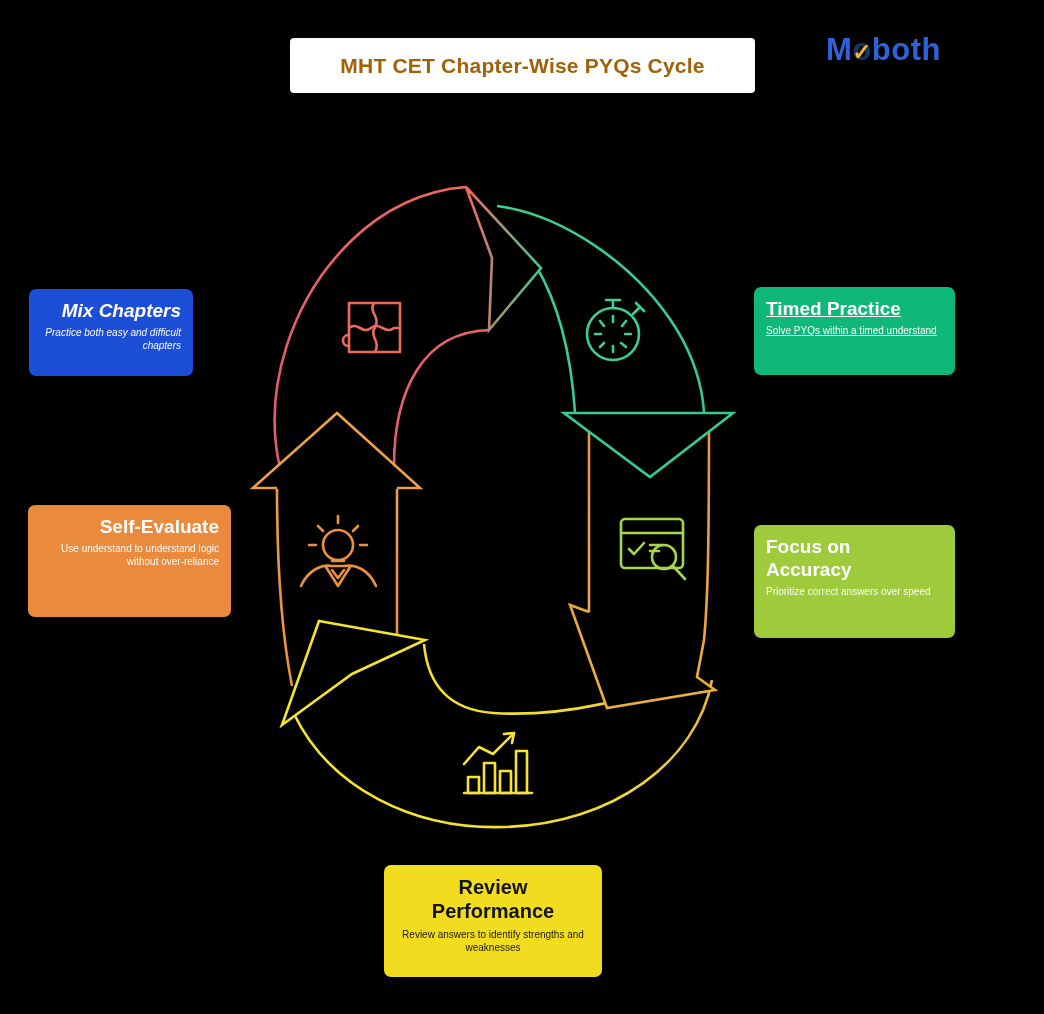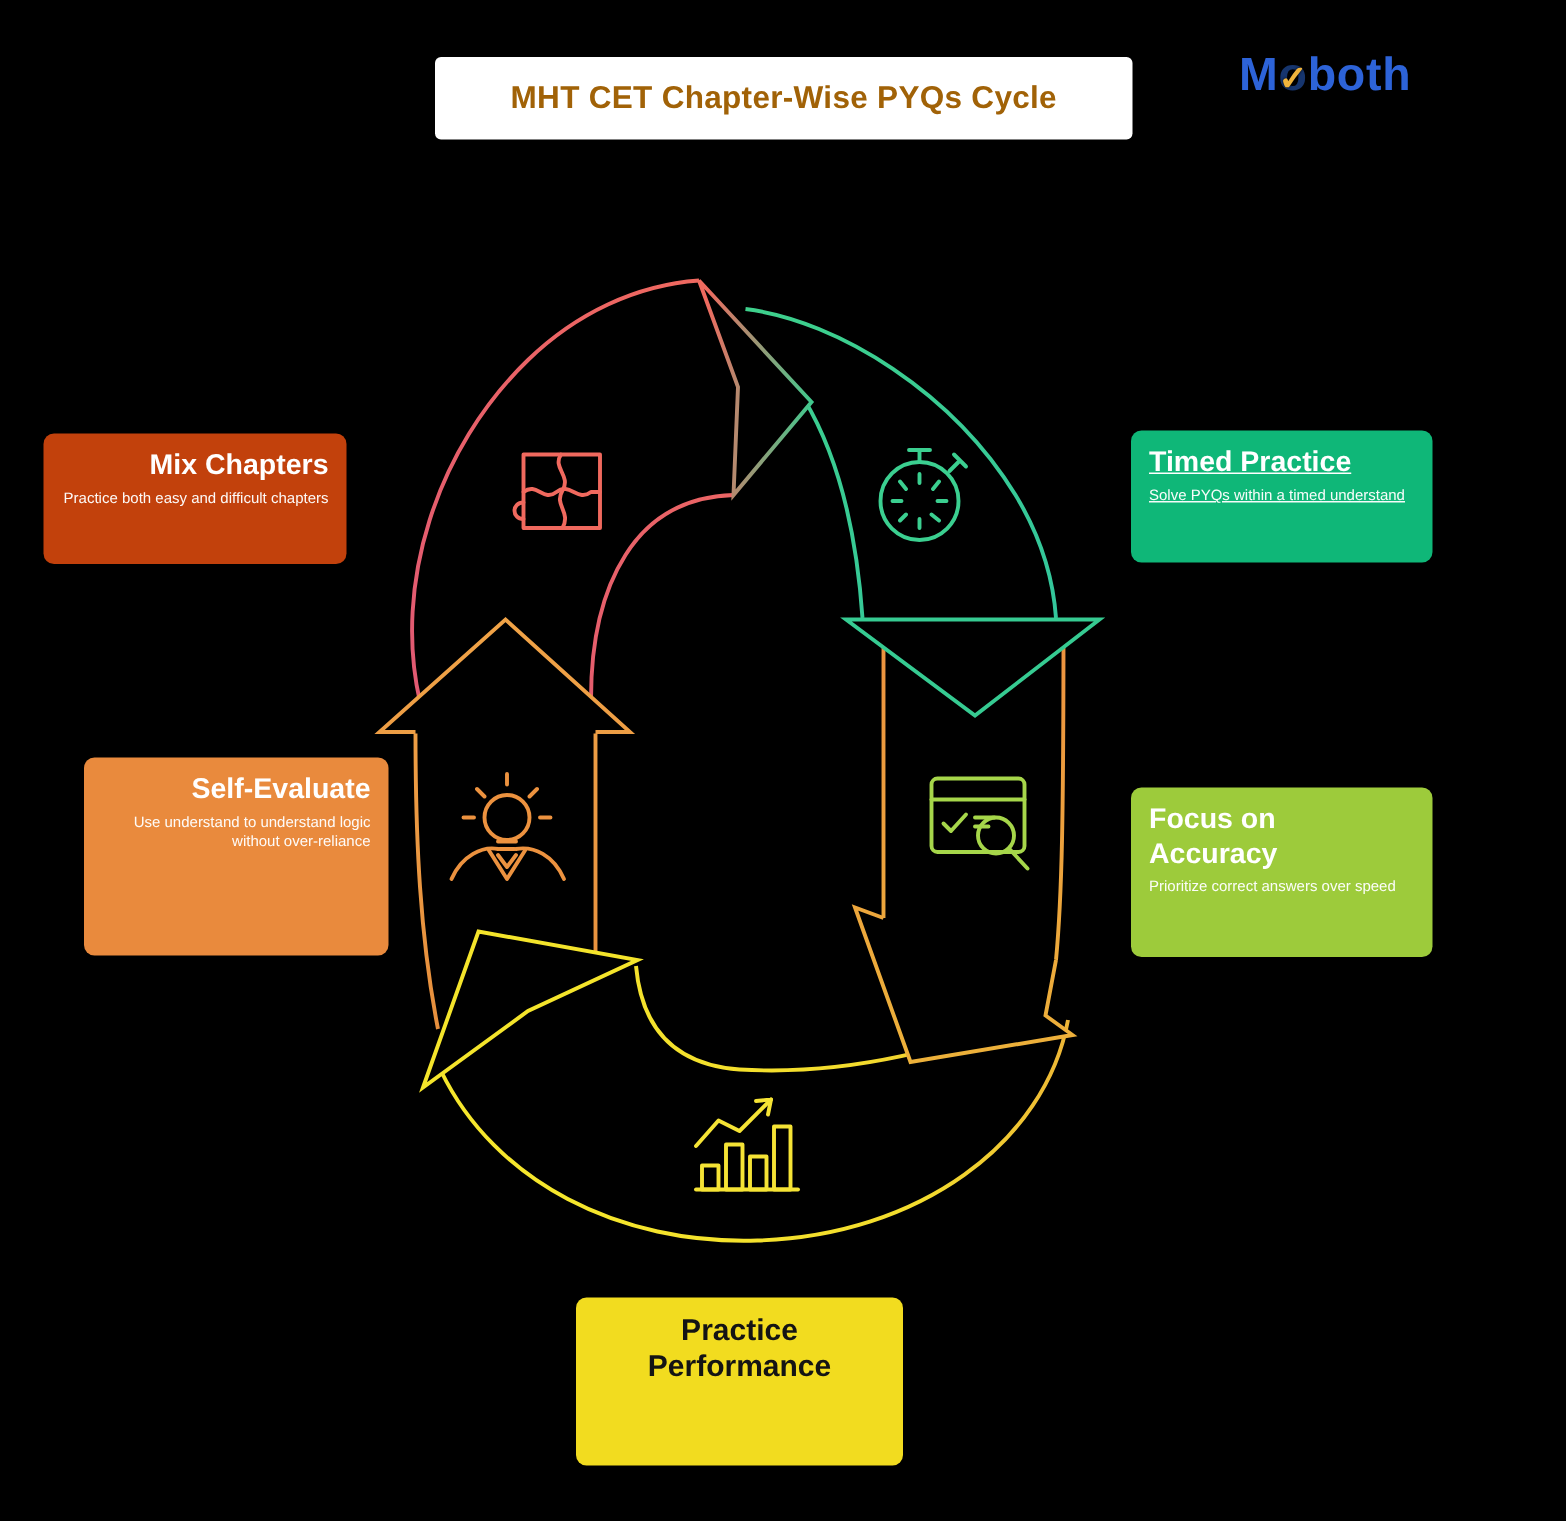--- a/index.html
+++ b/index.html
@@ -9,25 +9,25 @@
              border-radius:4px;display:flex;align-items:center;justify-content:center;}
   .title-box span{font-size:21px;font-weight:700;color:#a16207;letter-spacing:.2px;}
   .brand{position:absolute;left:826px;top:32px;font-size:31px;font-weight:700;color:#2d63d8;
          letter-spacing:.5px;}
   .brand-o{position:relative;display:inline-block;color:#16356e;}
   .o-check{position:absolute;left:0px;top:7px;color:#f0b43c;font-size:23px;font-weight:700;
            text-shadow:0 0 2px #000;}
   .card{position:absolute;border-radius:7px;box-sizing:border-box;padding:10px 12px;color:#fff;}
   .card-title{font-size:19px;font-weight:700;line-height:1.22;margin-bottom:4px;}
   .card-desc{font-size:10px;line-height:1.32;opacity:.97;}
-  .card-mix{left:29px;top:289px;width:202px;height:87px;background:#c2410c;text-align:right;}
+  .card-mix{left:29px;top:289px;width:164px;height:87px;background:#1d4ed8;text-align:right;font-style:italic;}
   .card-timed{left:754px;top:287px;width:201px;height:88px;background:#0fb778;text-decoration:underline;}
   .card-focus{left:754px;top:489px;width:201px;height:113px;background:#9dcb3b;margin-top:36px;}
   .card-focus .card-title{max-width:150px;}
-  .card-self{left:28px;top:505px;width:203px;height:132px;background:#e98a3d;text-align:right;margin-left:28px;}
+  .card-self{left:28px;top:505px;width:203px;height:112px;background:#e98a3d;text-align:right;}
   .card-analyze{left:384px;top:865px;width:218px;height:112px;background:#f2dc1f;color:#141414;
                 text-align:center;}
   .card-analyze .card-title{font-size:20px;}
   svg{position:absolute;left:0;top:0;}
 </style>
 </head>
 <body>
 
 <div id="stage">
 
@@ -164,16 +164,17 @@
     <div class="card-title">Focus on Accuracy</div>
     <div class="card-desc">Prioritize correct answers over speed</div>
   </div>
 
   <div class="card card-self">
     <div class="card-title">Self-Evaluate</div>
     <div class="card-desc">Use understand to understand logic without over-reliance</div>
   </div>
 
   <div class="card card-analyze">
-    <div class="card-title">Practice Performance</div>
+    <div class="card-title">Review Performance</div>
+    <div class="card-desc">Review answers to identify strengths and weaknesses</div>
   </div>
 
 </div>
 
 </body></html>

